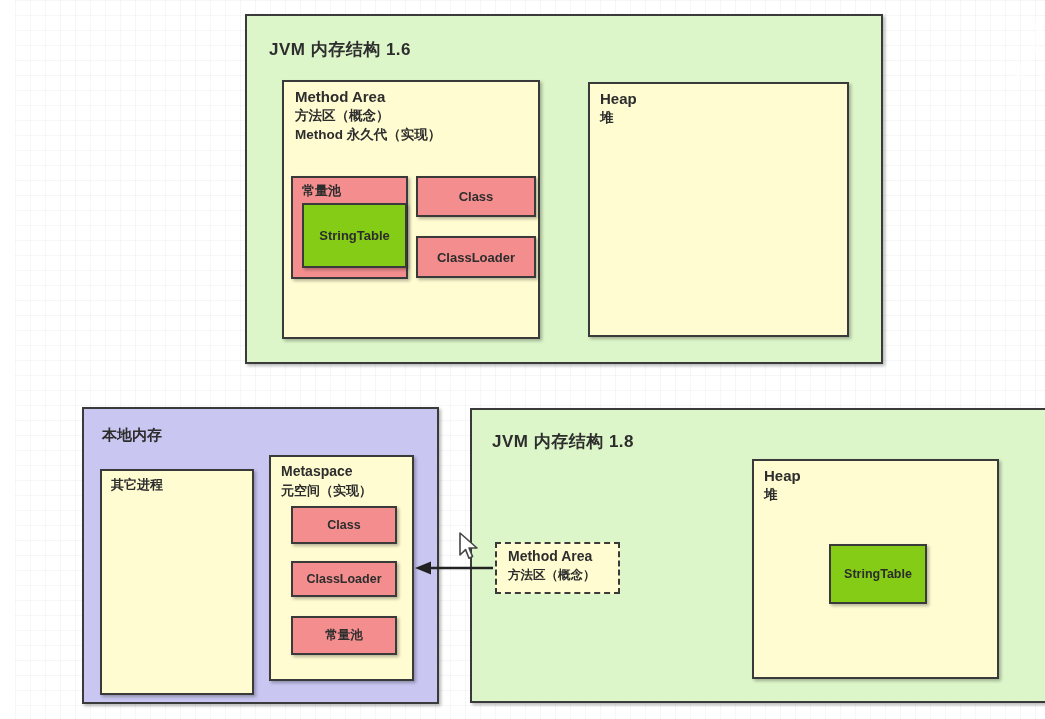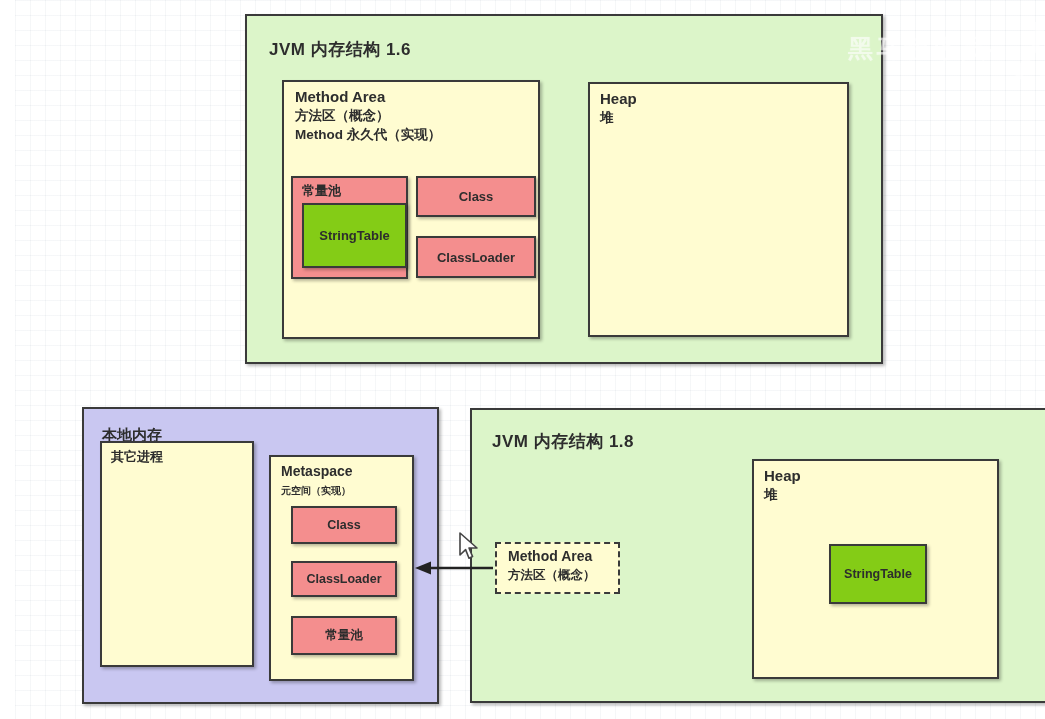--- a/index.html
+++ b/index.html
@@ -64,28 +64,28 @@
       <div class="abs" style="left:10px;top:5px;">
         <div class="t-head">Heap</div>
         <div class="t-sub">堆</div>
       </div>
     </div>
   </div>
 
   <div class="abs shape purple" style="left:67px;top:407px;width:357px;height:297px;">
     <div class="abs t-head" style="left:18px;top:16px;font-size:15px;">本地内存</div>
 
-    <div class="abs shape yellow" style="left:16px;top:32px;width:154px;height:226px;">
+    <div class="abs shape yellow" style="left:16px;top:60px;width:154px;height:226px;">
       <div class="abs t-small" style="left:9px;top:5px;">其它进程</div>
     </div>
 
     <div class="abs shape yellow" style="left:185px;top:46px;width:145px;height:226px;">
       <div class="abs" style="left:10px;top:5px;">
         <div class="t-sub" style="font-size:14px;">Metaspace</div>
-        <div class="t-sub" style="font-size:10px;">元空间（实现）</div>
+        <div class="t-sub" style="font-size:13px;">元空间（实现）</div>
       </div>
       <div class="abs shape pink center t-small" style="left:20px;top:49px;width:106px;height:38px;font-size:12.5px;">Class</div>
       <div class="abs shape pink center t-small" style="left:20px;top:104px;width:106px;height:36px;font-size:12.5px;">ClassLoader</div>
       <div class="abs shape pink center t-small" style="left:20px;top:159px;width:106px;height:39px;font-size:12.5px;">常量池</div>
     </div>
   </div>
 
   <div class="abs shape green" style="left:455px;top:408px;width:577px;height:295px;">
     <div class="abs t-title" style="left:20px;top:20px;">JVM 内存结构 1.8</div>
 
@@ -107,19 +107,18 @@
 
   <svg class="abs" style="left:397px;top:556px;z-index:20;" width="83" height="24" viewBox="0 0 83 24">
     <line x1="81" y1="12" x2="16" y2="12" stroke="#222222" stroke-width="2.4"></line>
     <polygon points="3,12 19,5.5 19,18.5" fill="#222222"></polygon>
   </svg>
 
   <svg class="abs" style="left:442px;top:531px;z-index:40;" width="22" height="32" viewBox="0 0 22 32">
     <path d="M3,2 L3,24 L8.6,18.6 L12,27.2 L15.6,25.6 L12,17 L20,17 Z" fill="#ffffff" stroke="#444444" stroke-width="1.6" stroke-linejoin="round"></path>
   </svg>
 
-  <div class="abs wm-top" style="left:833px;top:32px;">黑马程序员-</div>
   <svg class="abs" style="left:996px;top:22px;z-index:30;" width="46" height="62" viewBox="0 0 46 62">
     <path d="M8,54 C12,34 30,30 27,6 C40,22 42,40 30,50 C36,56 42,53 44,48" fill="none" stroke="rgba(255,255,255,0.5)" stroke-width="7" stroke-linecap="round"></path>
   </svg>
 
 
 </div>
 
 </body></html>

